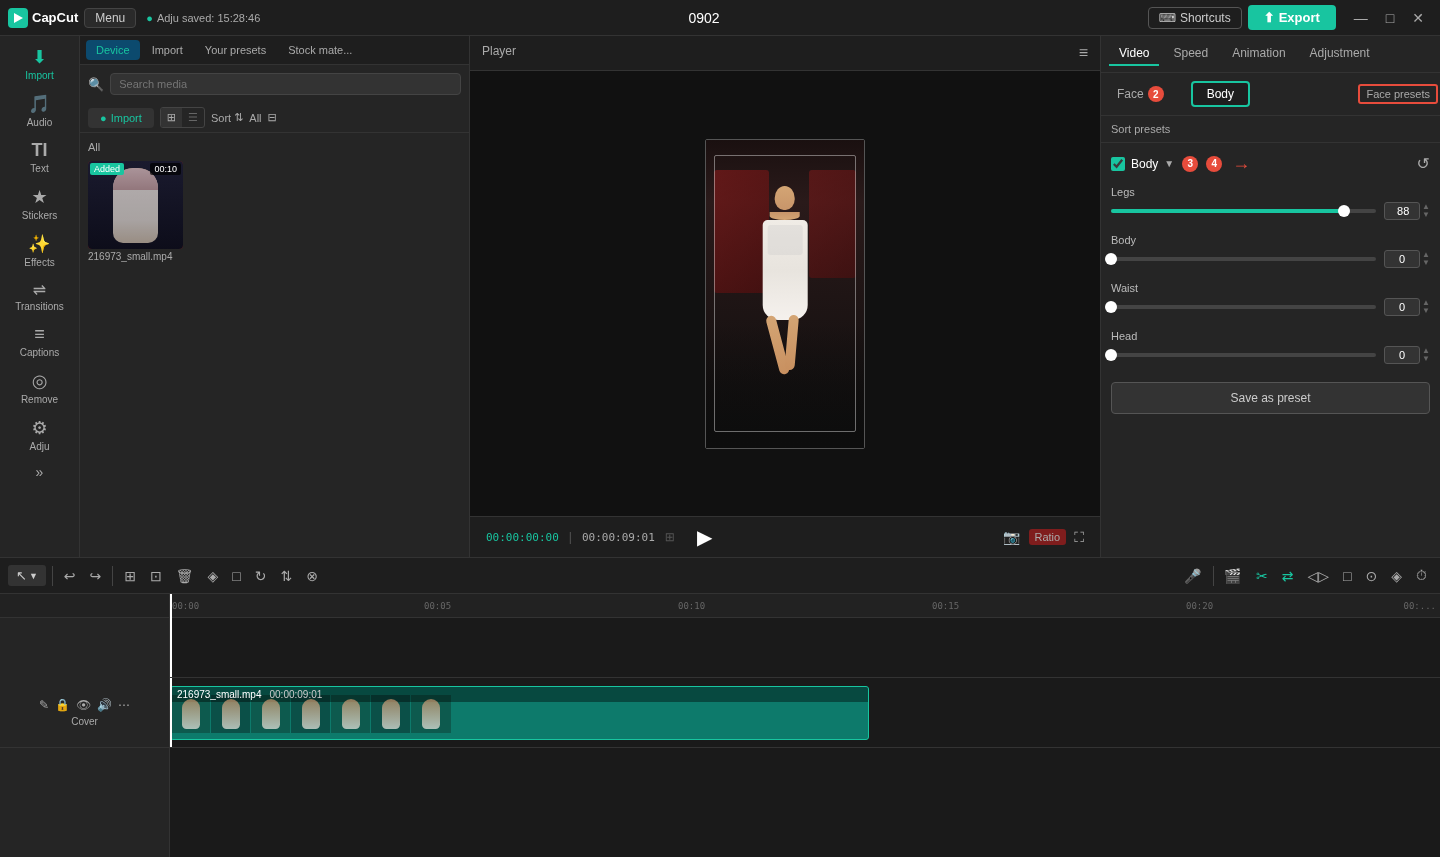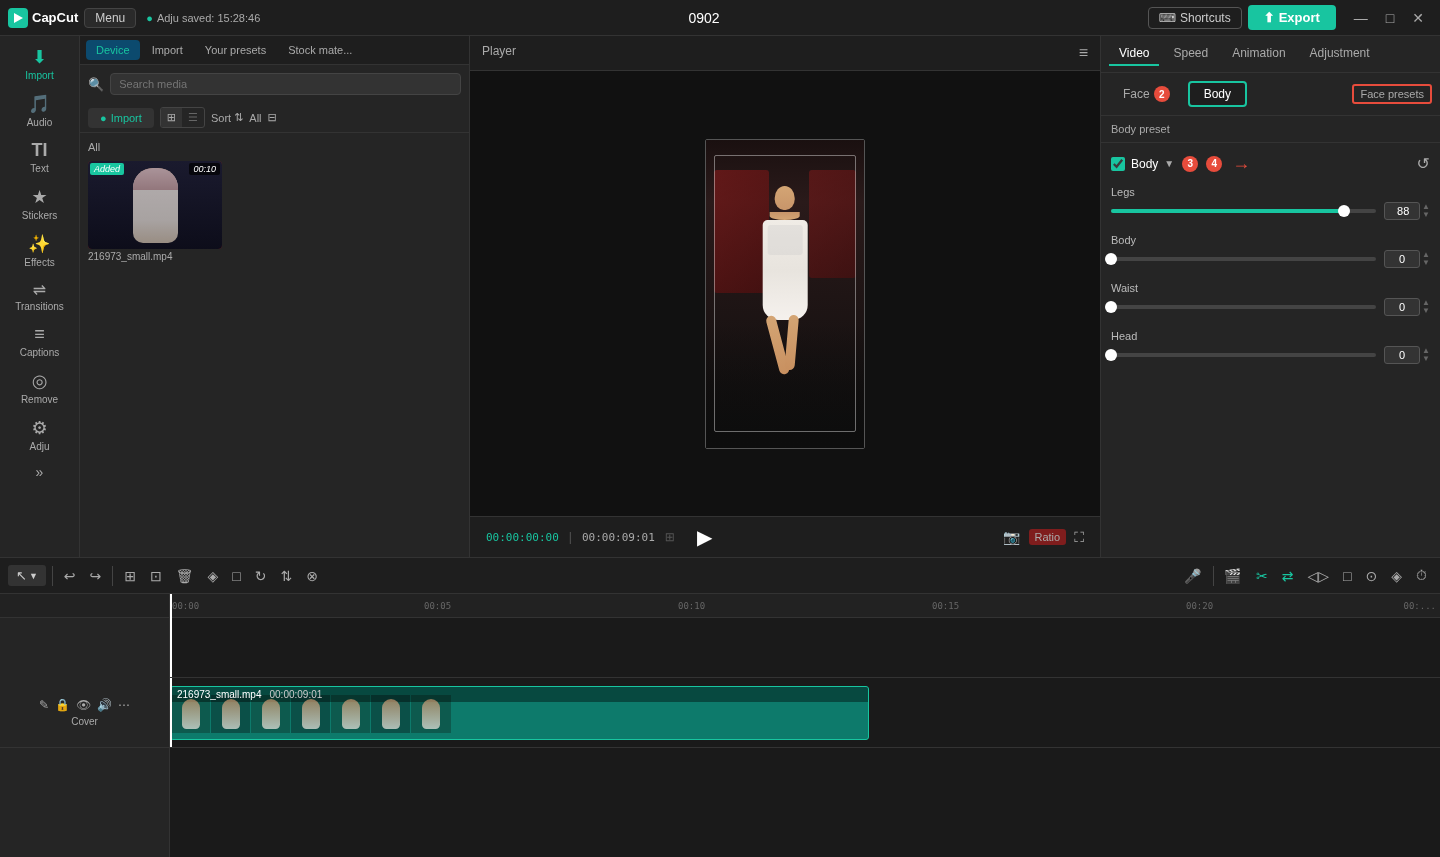--- a/index.html
+++ b/index.html
@@ -139,21 +139,21 @@
           <span>Sort</span>
           <span>⇅</span>
         </button>
         <button style="background:transparent;border:none;color:#aaa;cursor:pointer;font-size:11px;">All</button>
         <button style="background:transparent;border:none;color:#aaa;cursor:pointer;font-size:11px;">⊟</button>
       </div>
 
       <div style="padding:8px;flex:1;">
         <div style="color:#aaa;font-size:11px;margin-bottom:8px;">All</div>
         <div style="position:relative;display:inline-block;">
-          <div style="width:134px;height:88px;background:#7f1d1d;border-radius:4px;overflow:hidden;position:relative;cursor:pointer;font-style:italic;">
+          <div style="width:95px;height:88px;background:#7f1d1d;border-radius:4px;overflow:hidden;position:relative;cursor:pointer;">
 
             <div style="width:100%;height:100%;background:linear-gradient(180deg,#1a1a2e 0%,#0d0d1a 100%);display:flex;align-items:center;justify-content:center;position:relative;">
               <div style="width:45px;height:75px;background:linear-gradient(180deg,#d4a574 0%,#e8d5c4 10%,#f0e8e0 30%,#e8e0d8 70%,#d4c4b0 100%);border-radius:20px 20px 10px 10px;opacity:0.7;position:relative;">
                 <div style="width:100%;height:30%;background:linear-gradient(0deg,#c8a0a0 0%,#e8c8c8 100%);position:absolute;top:0;border-radius:20px 20px 0 0;"></div>
               </div>
             </div>
             <div style="position:absolute;top:2px;left:2px;background:#18c5a0;color:#fff;font-size:9px;padding:1px 4px;border-radius:2px;">Added</div>
             <div style="position:absolute;top:2px;right:2px;background:rgba(0,0,0,0.7);color:#fff;font-size:9px;padding:1px 4px;border-radius:2px;">00:10</div>
           </div>
           <div style="color:#aaa;font-size:10px;margin-top:2px;width:110px;overflow:hidden;text-overflow:ellipsis;white-space:nowrap;">216973_small.mp4</div>
@@ -223,33 +223,33 @@
         </div>
         <div style="padding:4px 10px;cursor:pointer;color:#aaa;font-size:12px;">
           <span>Animation</span>
         </div>
         <div style="padding:4px 10px;cursor:pointer;color:#aaa;font-size:12px;">
           <span>Adjustment</span>
         </div>
       </div>
 
 
-      <div style="display:flex;align-items:center;padding:8px 8px;gap:4px;border-bottom:1px solid #333;">
+      <div style="display:flex;align-items:center;padding:8px 2px;gap:13px;border-bottom:1px solid #333;">
         <div style="padding:4px 14px;cursor:pointer;color:#aaa;font-size:12px;border-radius:4px;display:flex;align-items:center;gap:4px;">
           <span>Face</span>
           <span style="display:inline-flex;align-items:center;justify-content:center;width:16px;height:16px;background:#e74c3c;color:#fff;border-radius:50%;font-size:10px;font-weight:bold;">2</span>
         </div>
         <div style="padding:4px 14px;cursor:pointer;color:#fff;font-size:12px;border-radius:4px;background:#1e1e1e;border:2px solid #18c5a0;">
           <span>Body</span>
         </div>
         <div style="margin-left:auto;color:#aaa;font-size:11px;cursor:pointer;border:2px solid #e74c3c;padding:2px 6px;border-radius:3px;">Face presets</div>
       </div>
 
       <div style="padding:6px 10px;border-bottom:1px solid #333;">
-        <button style="background:transparent;border:none;color:#aaa;font-size:11px;cursor:pointer;">Body preset</button>
+        <button style="background:transparent;border:none;color:#aaa;font-size:11px;cursor:pointer;">Sort presets</button>
       </div>
 
       <div style="padding:10px;flex:1;overflow-y:auto;">
         
         <div style="display:flex;align-items:center;gap:6px;margin-bottom:12px;">
           <input type="checkbox" checked="" style="accent-color: rgb(24, 197, 160); width: 14px; height: 14px;">
           <span style="color:#fff;font-size:12px;font-weight:500;">Body</span>
           <span style="color:#aaa;font-size:10px;">▼</span>
           <span style="display:inline-flex;align-items:center;justify-content:center;width:16px;height:16px;background:#e74c3c;color:#fff;border-radius:50%;font-size:10px;font-weight:bold;margin-left:2px;">3</span>
           <span style="display:inline-flex;align-items:center;justify-content:center;width:16px;height:16px;background:#e74c3c;color:#fff;border-radius:50%;font-size:10px;font-weight:bold;margin-left:2px;">4</span>
@@ -322,20 +322,21 @@
             <div style="display:flex;align-items:center;gap:2px;">
               <div style="width:36px;background:#333;border:1px solid #555;border-radius:3px;color:#fff;text-align:center;padding:2px 4px;font-size:11px;">0</div>
               <div style="display:flex;flex-direction:column;">
                 <button style="background:transparent;border:none;color:#666;font-size:8px;cursor:pointer;line-height:1;">▲</button>
                 <button style="background:transparent;border:none;color:#666;font-size:8px;cursor:pointer;line-height:1;">▼</button>
               </div>
             </div>
           </div>
         </div>
 
+        <button style="width:100%;background:#333;border:1px solid #555;color:#ccc;padding:8px;border-radius:4px;cursor:pointer;font-size:12px;margin-top:4px;">Save as preset</button>
       </div>
     </div>
 
   </div>
 
   <div id="bottom-section" style="display:flex;flex-direction:column;height:300px;border-top:1px solid #333;">
 
     <div style="height:36px;background:#1e1e1e;display:flex;align-items:center;padding:0 8px;gap:4px;border-bottom:1px solid #333;">
       <button style="background:#333;border:none;color:#ccc;cursor:pointer;font-size:13px;padding:3px 8px;border-radius:3px;display:flex;align-items:center;gap:2px;">↖<span style="font-size:9px;">▼</span></button>
       <div style="width:1px;height:20px;background:#444;margin:0 2px;"></div>

